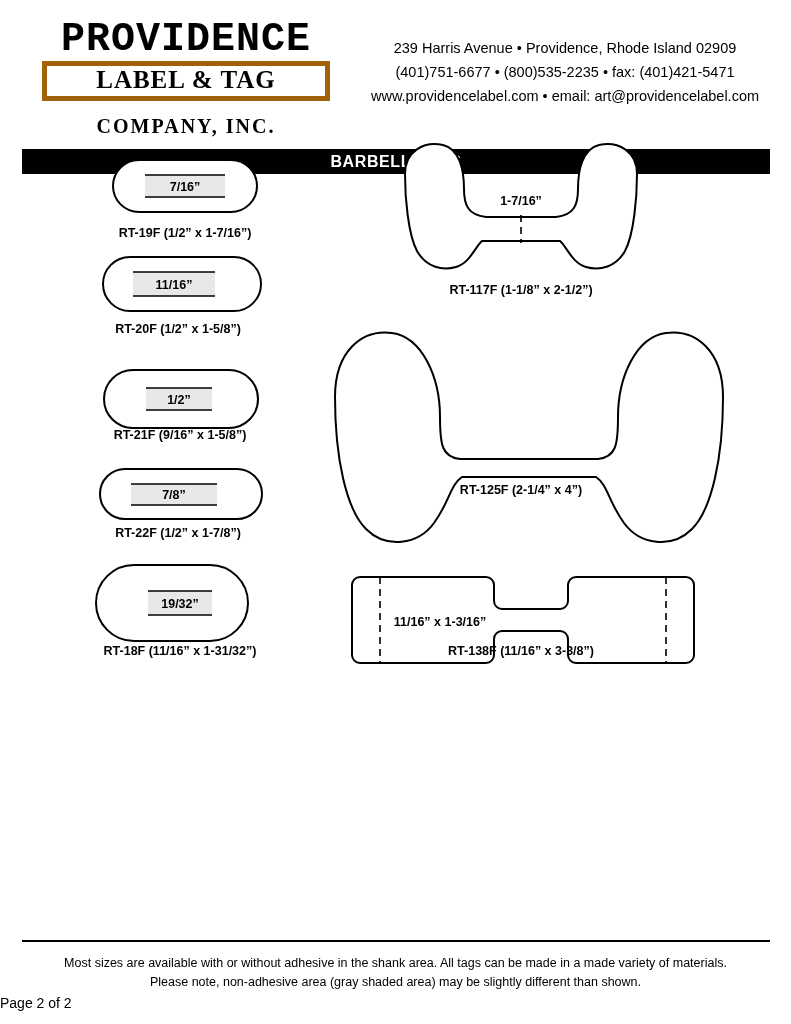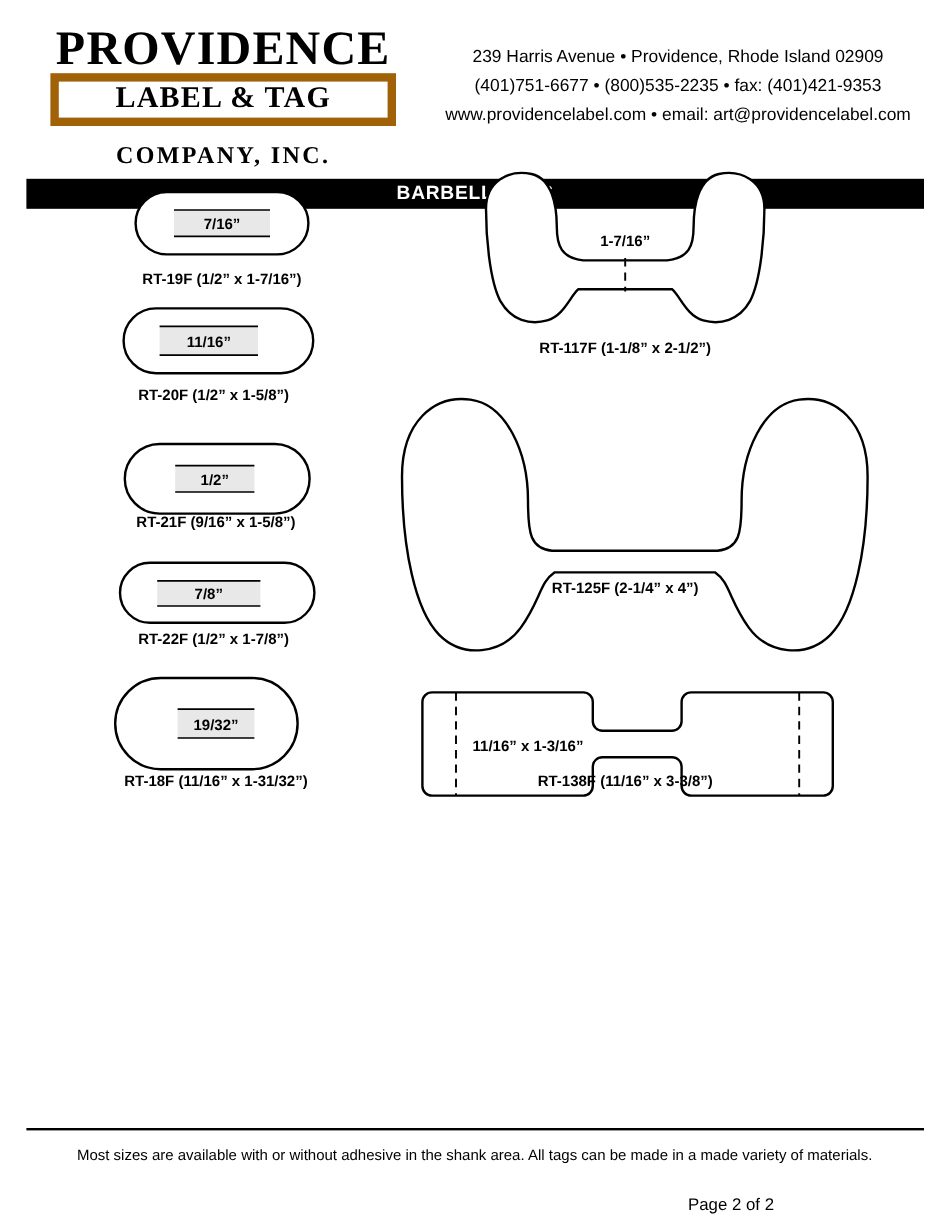--- a/index.html
+++ b/index.html
@@ -25,29 +25,29 @@
     height: 96px;
   }
   .logo {
     position: absolute;
     left: 26px;
     top: 2px;
     width: 320px;
     text-align: center;
   }
   .logo-line1 {
-    font-family: Liberation Serif, serif;
+    font-family: Liberation Mono, monospace;
     font-weight: bold;
     font-size: 40px;
     letter-spacing: 1px;
     line-height: 40px;
     text-transform: uppercase;
   }
   .logo-band {
-    border: 7px solid #a16207;
+    border: 5px solid #a16207;
     margin: 1px 16px 0 16px;
     padding: 1px 0 3px 0;
   }
   .logo-line2 {
     font-family: "Liberation Serif", serif;
     font-weight: bold;
     font-size: 25px;
     letter-spacing: 1px;
     line-height: 26px;
     text-transform: uppercase;
@@ -150,40 +150,40 @@
     width: 791px;
     text-align: center;
     font-size: 12.5px;
     line-height: 19px;
   }
   .page-num {
     position: absolute;
     top: 55px;
     left: 0;
     width: 645px;
-    text-align: right;
+    text-align: left;
     font-size: 14px;
   }
 </style>
 </head>
 <body>
 
 <div class="header">
 
   <div class="logo">
     <div class="logo-line1">Providence</div>
     <div class="logo-band">
       <div class="logo-line2">Label &amp; Tag</div>
     </div>
     <div class="logo-line3">Company, Inc.</div>
   </div>
 
   <div class="contact">
     <div>239 Harris Avenue • Providence, Rhode Island  02909</div>
-    <div>(401)751-6677 • (800)535-2235 • fax: (401)421-9353</div>
+    <div>(401)751-6677 • (800)535-2235 • fax: (401)421-5471</div>
     <div>www.providencelabel.com • email: art@providencelabel.com</div>
   </div>
 
 </div>
 
 <div class="titlebar">BARBELL TAGS</div>
 
 <div class="canvas">
 <svg width="791" height="800" viewBox="0 0 791 800" xmlns="http://www.w3.org/2000/svg">
 
@@ -329,15 +329,16 @@
     <text class="caption" x="521" y="516">RT-138F (11/16” x 3-3/8”)</text>
   </g>
 
 </svg>
 </div>
 
 <div class="footer">
   <div class="footer-rule"></div>
   <div class="footer-note">
     <div>Most sizes are available with or without adhesive in the shank area.  All tags can be made in a made variety of materials.</div>
+    <div>Please note, non-adhesive area (gray shaded area) may be slightly different than shown.</div>
   </div>
   <div class="page-num">Page 2 of 2</div>
 </div>
 
 </body></html>

